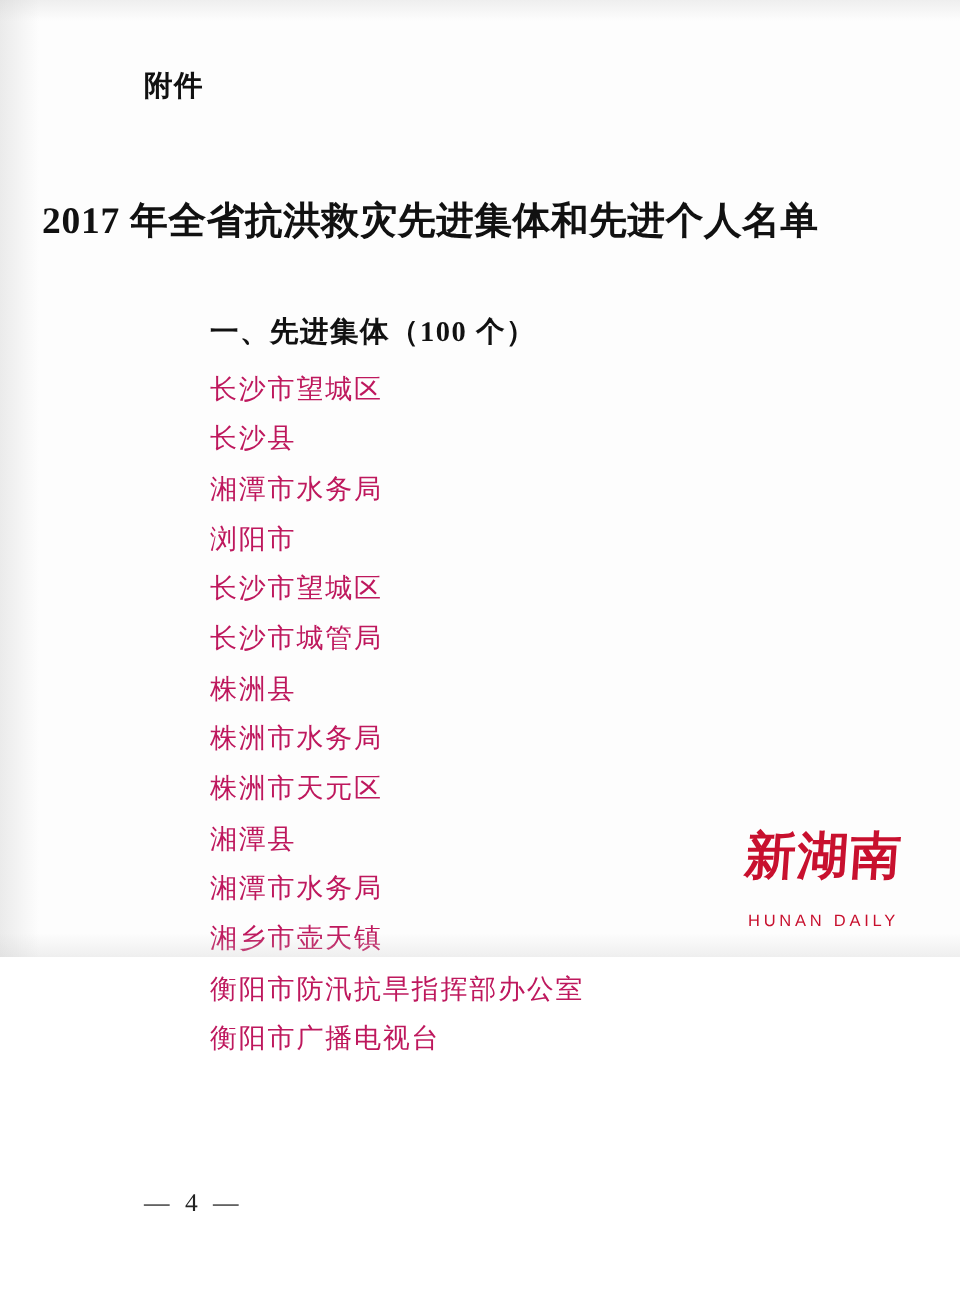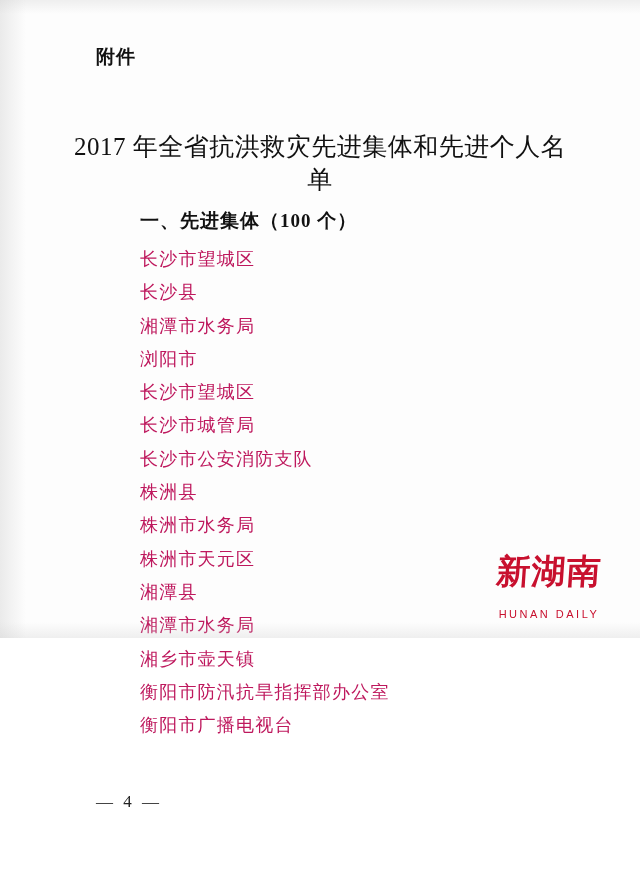--- a/index.html
+++ b/index.html
@@ -29,27 +29,26 @@
     font-weight: bold;
     letter-spacing: 1px;
     font-family: "Liberation Serif", serif;
     color: #111;
   }
   .doc-title {
     position: absolute;
     left: 0;
     right: 0;
     top: 130px;
-    text-align: center;
     font-size: 25px;
-    font-weight: normal;
+    font-weight: bold;
     letter-spacing: 0.5px;
     color: #111;
     font-family: "Liberation Serif", serif;
-    padding: 0 64px;
+    padding: 0 28px;
   }
   .section-heading {
     position: absolute;
     left: 140px;
     top: 208px;
     font-size: 19px;
     font-weight: bold;
     letter-spacing: 1px;
     color: #111;
   }
@@ -132,21 +131,20 @@
 
   <div class="section-heading">一、先进集体（100 个）</div>
 
   <div class="list">
     <div class="list-item">长沙市望城区</div>
     <div class="list-item">长沙县</div>
     <div class="list-item">湘潭市水务局</div>
     <div class="list-item">浏阳市</div>
     <div class="list-item">长沙市望城区</div>
     <div class="list-item">长沙市城管局</div>
-    <div class="list-item">长沙市公安消防支队</div>
     <div class="list-item">株洲县</div>
     <div class="list-item">株洲市水务局</div>
     <div class="list-item">株洲市天元区</div>
     <div class="list-item">湘潭县</div>
     <div class="list-item">湘潭市水务局</div>
     <div class="list-item">湘乡市壶天镇</div>
     <div class="list-item">衡阳市防汛抗旱指挥部办公室</div>
     <div class="list-item">衡阳市广播电视台</div>
   </div>
 

